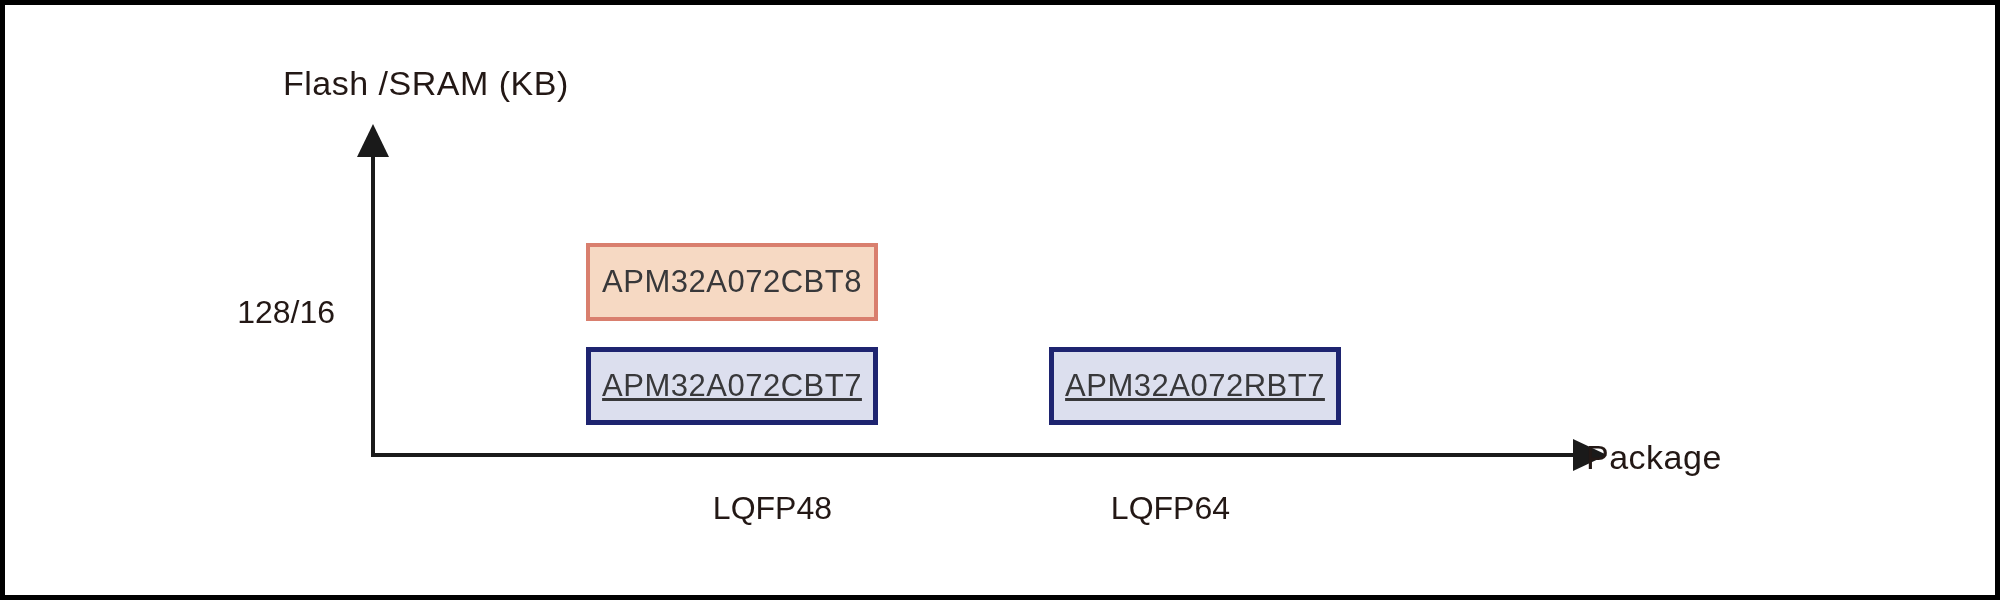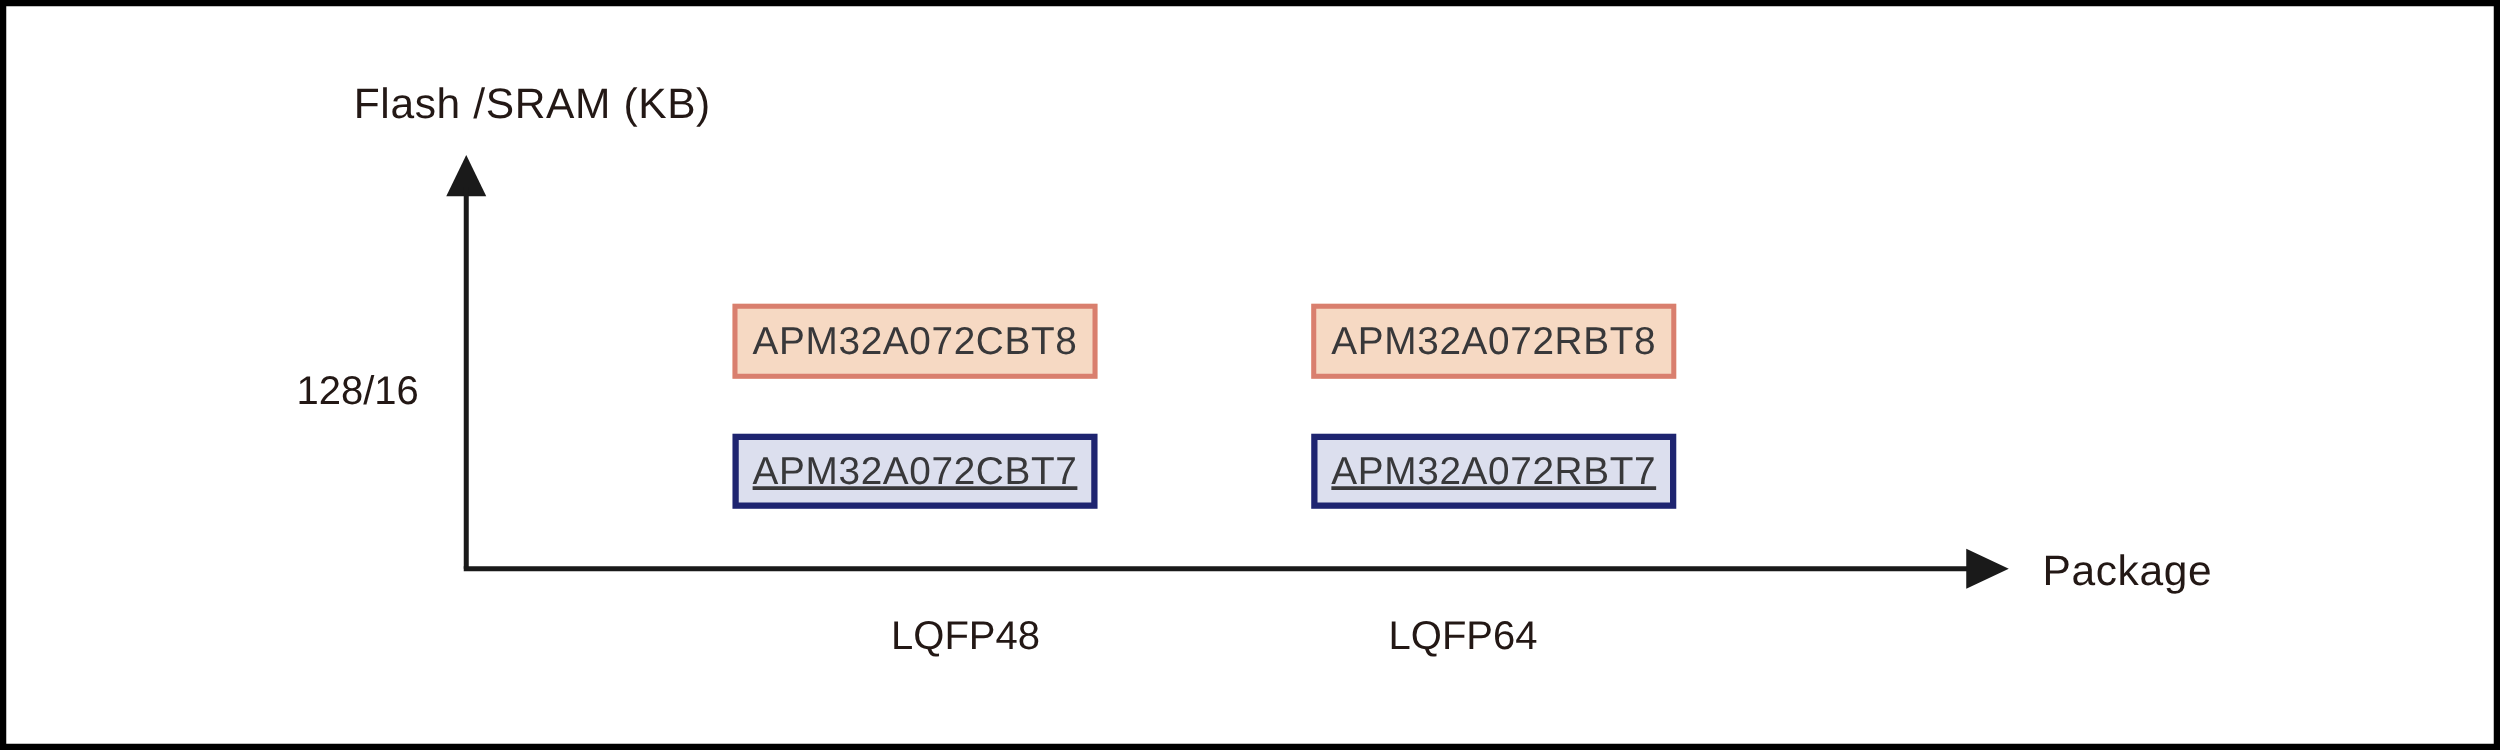--- a/index.html
+++ b/index.html
@@ -69,42 +69,42 @@
     position: absolute;
     left: 160px;
     top: 294px;
     width: 175px;
     text-align: right;
     font-size: 32px;
     white-space: nowrap;
   }
   .x-axis-title {
     position: absolute;
-    left: 1634px;
+    left: 1586px;
     top: 438px;
     font-size: 34px;
     letter-spacing: 0.5px;
     white-space: nowrap;
   }
   .x-tick-label {
     position: absolute;
     top: 490px;
     width: 200px;
     text-align: right;
     font-size: 32px;
     white-space: nowrap;
   }
   .x-tick-lqfp48 { left: 632px; }
   .x-tick-lqfp64 { left: 1030px; }
 
   
   .part-box {
     position: absolute;
     width: 292px;
-    height: 60px;
+    height: 78px;
     box-sizing: border-box;
     display: flex;
     align-items: center;
     justify-content: center;
     font-size: 31px;
     font-weight: 500;
     letter-spacing: 0.5px;
     color: #38383a;
     white-space: nowrap;
   }
@@ -132,16 +132,15 @@
   <div class="y-tick-label">128/16</div>
 
   <div class="x-axis-line"></div>
   <div class="x-axis-arrowhead"></div>
   <div class="x-axis-title">Package</div>
   <div class="x-tick-label x-tick-lqfp48">LQFP48</div>
   <div class="x-tick-label x-tick-lqfp64">LQFP64</div>
 
   <div class="part-box peach pos-col1 pos-row1">APM32A072CBT8</div>
   <div class="part-box blue pos-col1 pos-row2">APM32A072CBT7</div>
-  <div class="part-box peach pos-col2 pos-row1">APM32A072RBT8</div>
   <div class="part-box blue pos-col2 pos-row2">APM32A072RBT7</div>
 
 </div>
 
 </body></html>

